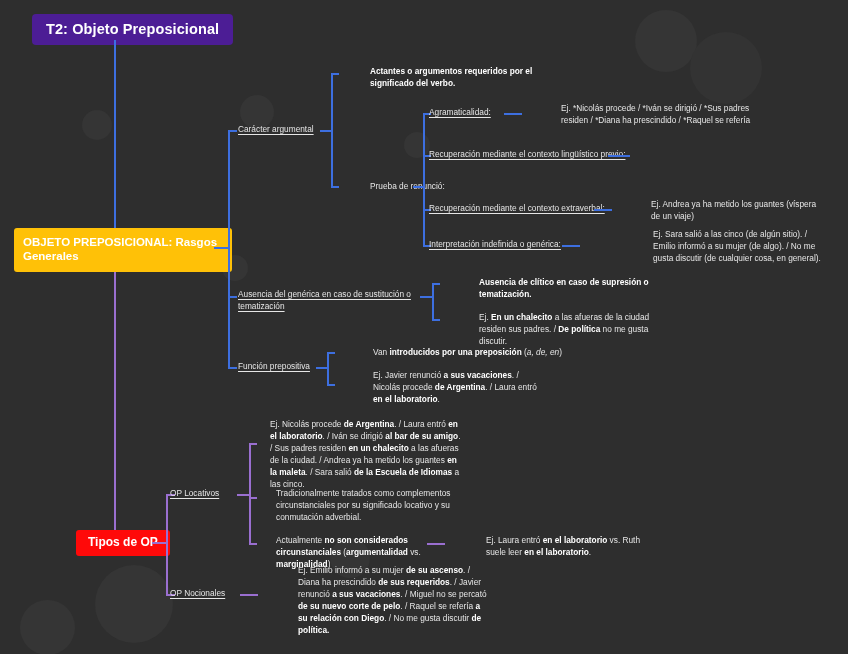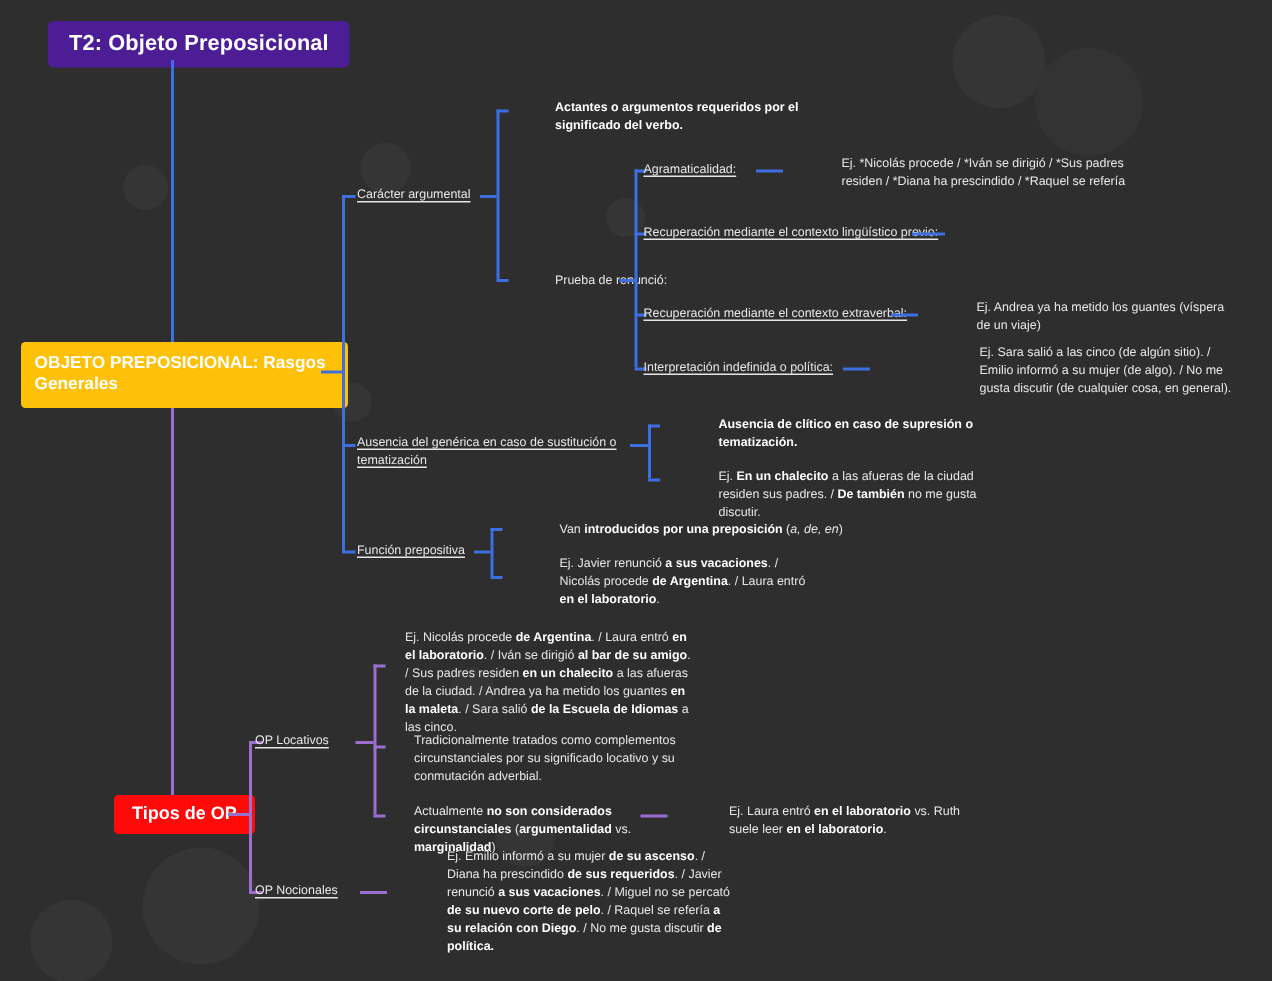--- a/index.html
+++ b/index.html
@@ -166,37 +166,37 @@
   </div>
   <div class="ln h blue" style="left:608px; top:155px; width:22px;"></div>
 
   <div class="node" style="left:429px; top:203px;">
     <span class="u">Recuperación mediante el contexto extraverbal:</span>
   </div>
   <div class="ln h blue" style="left:594px; top:209px; width:18px;"></div>
   <div class="lbl w5" style="left:615px; top:198px;">Ej. Andrea ya ha metido los guantes (víspera de un viaje)</div>
 
   <div class="node" style="left:429px; top:239px;">
-    <span class="u">Interpretación indefinida o política:</span>
+    <span class="u">Interpretación indefinida o genérica:</span>
   </div>
   <div class="ln h blue" style="left:562px; top:245px; width:18px;"></div>
   <div class="lbl w2" style="left:583px; top:228px;margin-left:34px;">Ej. Sara salió a las cinco (de algún sitio). / Emilio informó a su mujer (de algo). / No me gusta discutir (de cualquier cosa, en general).</div>
 
   <div class="node w4" style="left:238px; top:289px; width:195px;">
     <span class="u">Ausencia del genérica en caso de sustitución o tematización</span>
   </div>
   <div class="ln h blue" style="left:420px; top:296px; width:12px;"></div>
   <div class="ln v blue" style="left:432px; top:283px; height:36px;"></div>
   <div class="ln h blue" style="left:432px; top:283px; width:8px;"></div>
   <div class="ln h blue" style="left:432px; top:319px; width:8px;"></div>
 
   <div class="lbl w4" style="left:443px; top:276px;">
     <b>Ausencia de clítico en caso de supresión o tematización.</b>
   </div>
-  <div class="lbl w4" style="left:443px; top:311px;">Ej. <b>En un chalecito</b> a las afueras de la ciudad residen sus padres. / <b>De también</b> no me gusta discutir.</div>
+  <div class="lbl w4" style="left:443px; top:311px;">Ej. <b>En un chalecito</b> a las afueras de la ciudad residen sus padres. / <b>De política</b> no me gusta discutir.</div>
 
   <div class="node" style="left:238px; top:361px;">
     <span class="u">Función prepositiva</span>
   </div>
   <div class="ln h blue" style="left:316px; top:367px; width:11px;"></div>
   <div class="ln v blue" style="left:327px; top:352px; height:32px;"></div>
   <div class="ln h blue" style="left:327px; top:352px; width:8px;"></div>
   <div class="ln h blue" style="left:327px; top:384px; width:8px;"></div>
 
   <div class="lbl w6" style="left:337px; top:346px;">Van <b>introducidos por una preposición</b> (<i>a, de, en</i>)</div>

